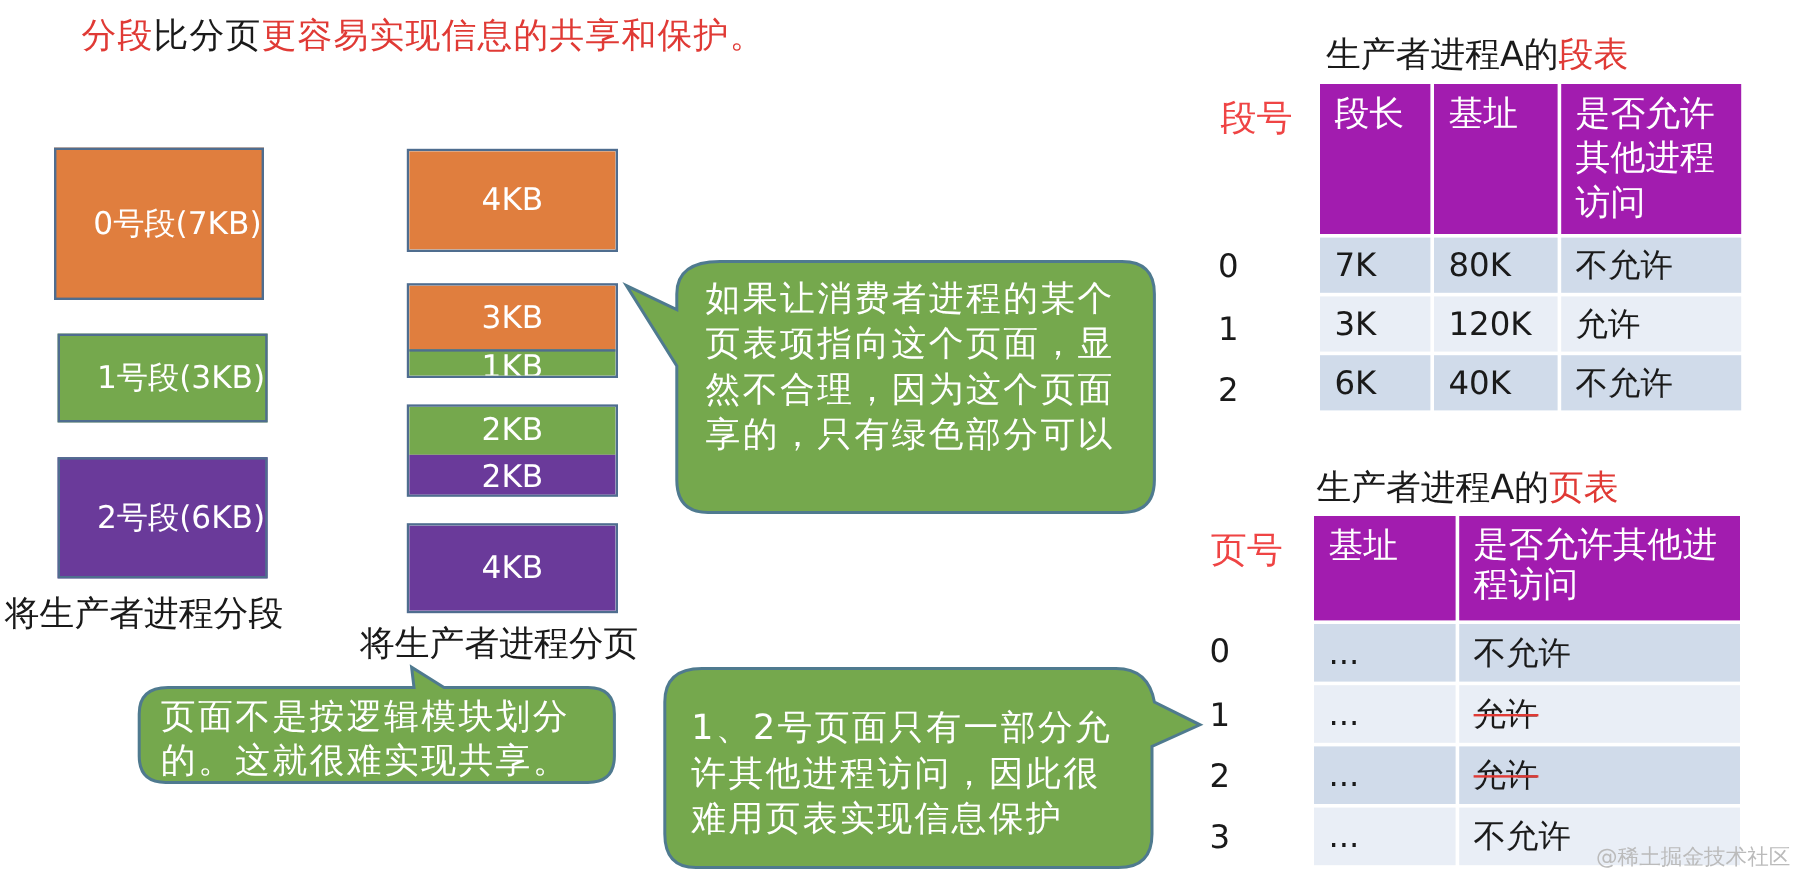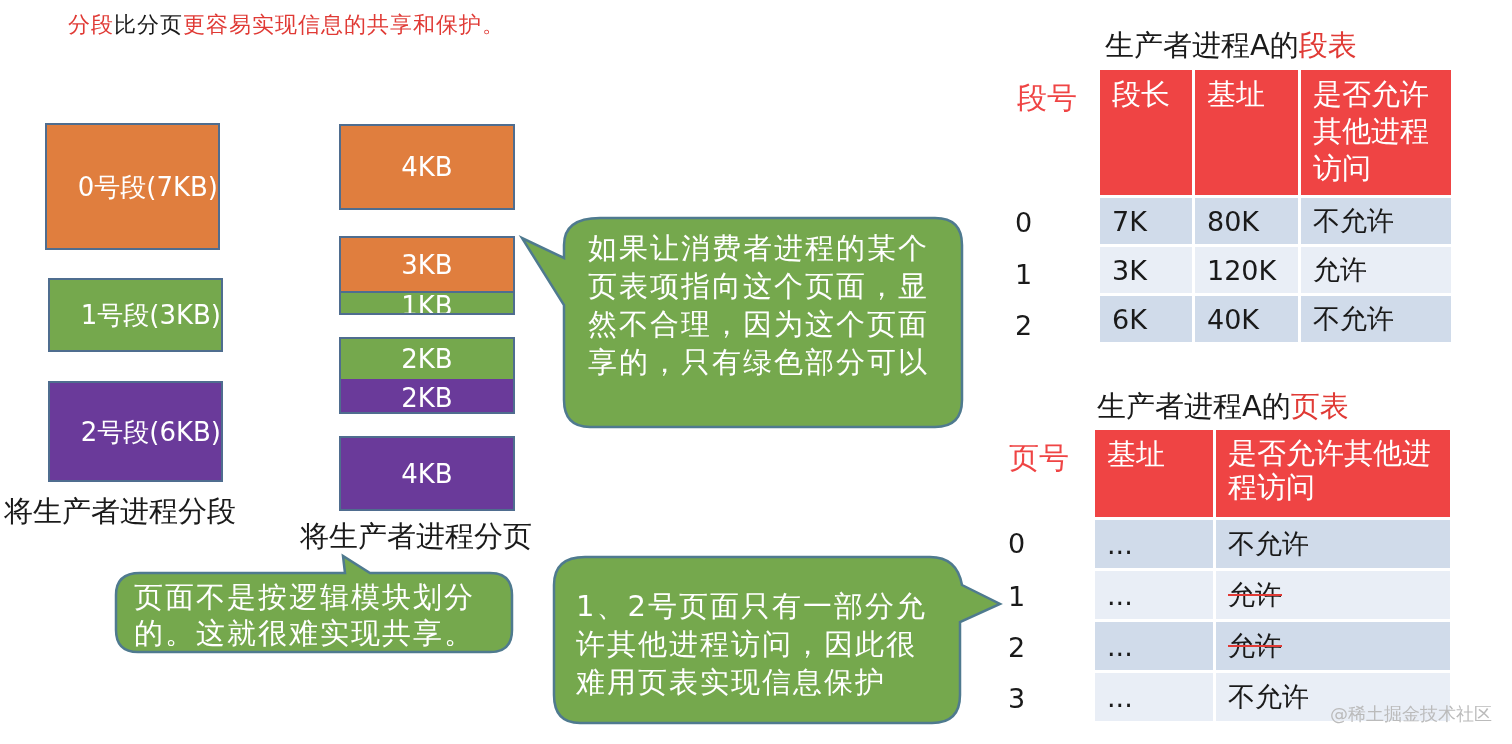--- a/index.html
+++ b/index.html
@@ -4,21 +4,21 @@
 <style>
   html, body { margin:0; padding:0; }
   body {
     width:1512px; height:744px; position:relative; overflow:hidden;
     background:#ffffff;
     font-family: "DejaVu Sans", "Liberation Sans", sans-serif;
     color:#111;
   }
   .abs { position:absolute; }
   .title {
-    left:68px; top:10px; font-size:22px; letter-spacing:1px; white-space:nowrap;
+    left:68px; top:10px; font-size:29px; letter-spacing:1px; white-space:nowrap;
   }
   .red { color:#e03a35; }
   .blk { color:#1a1a1a; }
 
   .box {
     position:absolute; box-sizing:border-box; border:2px solid #4f6d8f;
     color:#fff; text-align:center; display:flex; 
     align-items:center; justify-content:flex-end; font-size:26px; line-height:38px;
   }
   .orange { background:#e07e3e; }
@@ -32,21 +32,21 @@
   .bubble-text {
     position:absolute; color:#fff; font-size:29px; line-height:38px; letter-spacing:2px;
   }
 
   .tbl-title { font-size:29px; color:#1a1a1a; white-space:nowrap; }
   .rowlabel { font-size:30px; font-weight:normal; color:#ef4444; }
   .idx { font-size:27px; color:#1a1a1a; position:absolute; }
 
   table.t { border-collapse:separate; border-spacing:3px; position:absolute; }
   table.t th {
-    background:#ef4444; color:#fff; font-weight:normal; text-align:left;
+    background:#a21caf; color:#fff; font-weight:normal; text-align:left;
     vertical-align:top; font-size:29px; line-height:37px; padding:6px 12px;
   }
   table.t td { font-size:27px; padding:0 12px; color:#1a1a1a; }
   table.t tr.dark td { background:#d0dbea;margin-left:40px; }
   table.t tr.light td { background:#e9eef6; }
   .allow { color:#e03a35; }
   .strike { text-decoration:line-through; text-decoration-color:#e03a35; }
   .watermark { font-size:18px; color:#bbbbbb; white-space:nowrap; }
 </style>
 </head>

